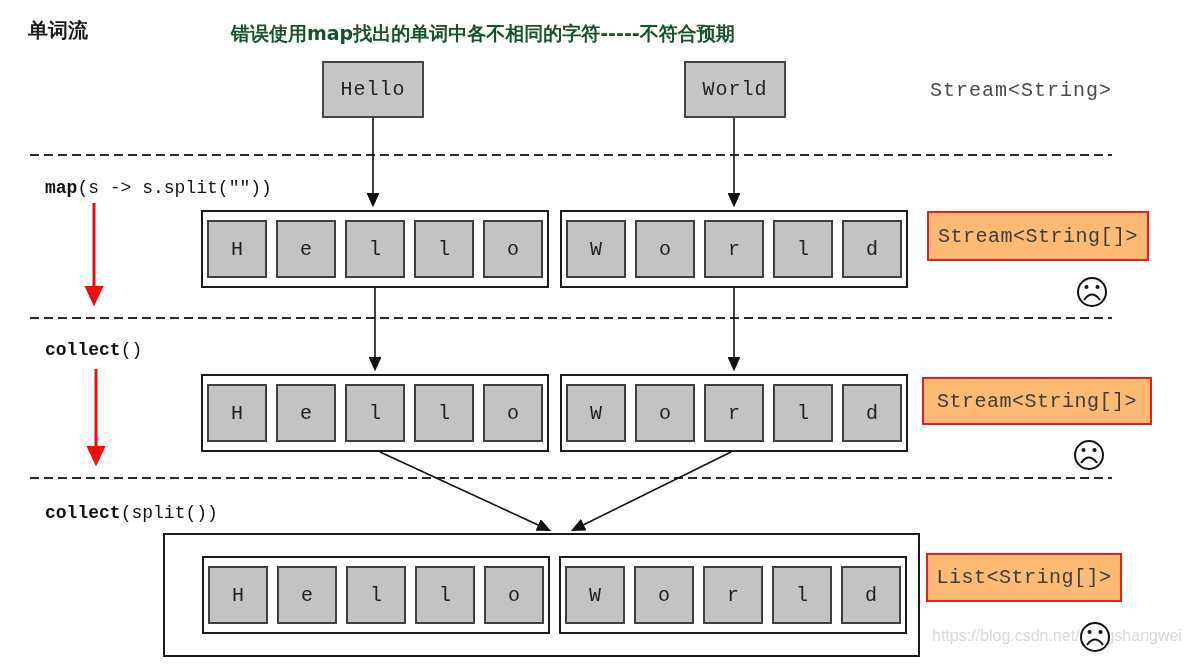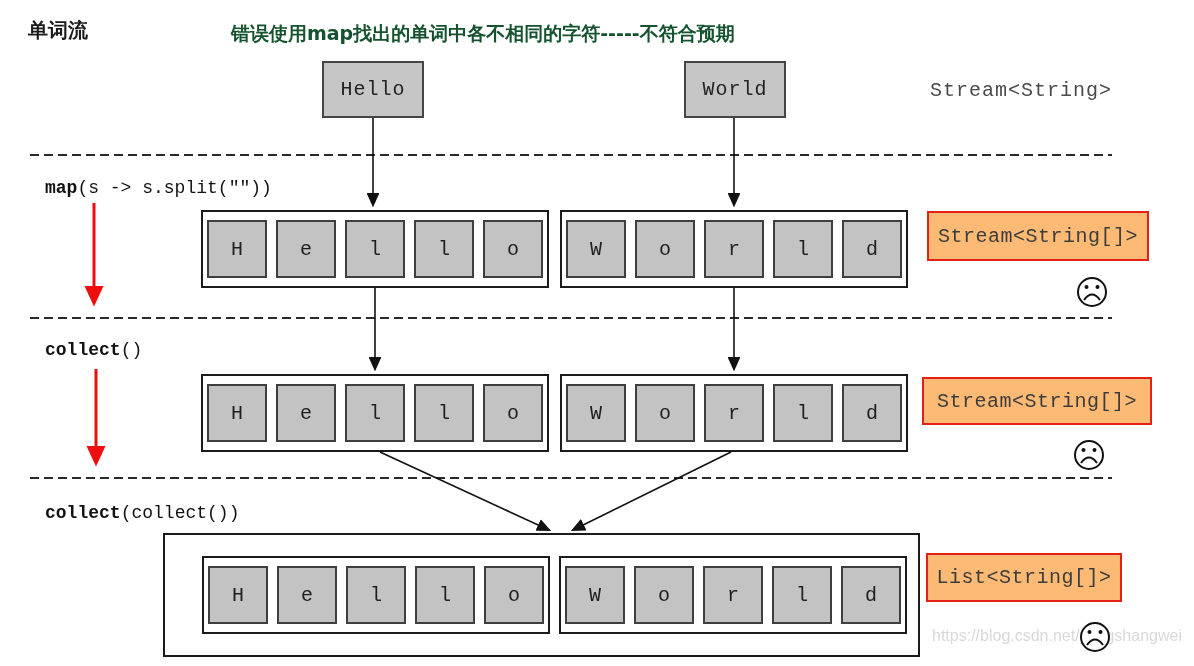--- a/index.html
+++ b/index.html
@@ -167,21 +167,21 @@
   </div>
   <div class="abs red-box" style="left:922px; top:377px; width:230px; height:48px;">Stream&lt;String[]&gt;</div>
   <svg class="abs face" style="left:1072px; top:438px;" width="34" height="34" viewBox="-17 -17 34 34">
     <circle cx="0" cy="0" r="14" fill="#ffffff" stroke="#111111" stroke-width="2"></circle>
     <circle cx="-5.5" cy="-5" r="2" fill="#111111"></circle>
     <circle cx="5.5" cy="-5" r="2" fill="#111111"></circle>
     <path d="M -8 8 Q 0 -3 8 8" fill="none" stroke="#111111" stroke-width="2"></path>
   </svg>
 
   <div class="abs op-label" style="top:503px;">
-    <span class="kw">collect</span><span>(collect())</span>
+    <span class="kw">collect</span><span>(split())</span>
   </div>
 
   <div class="abs collect-box"></div>
 
   <div class="abs letter-row" style="left:202px; top:556px;">
     <div class="cell">H</div>
     <div class="cell">e</div>
     <div class="cell">l</div>
     <div class="cell">l</div>
     <div class="cell">o</div>

